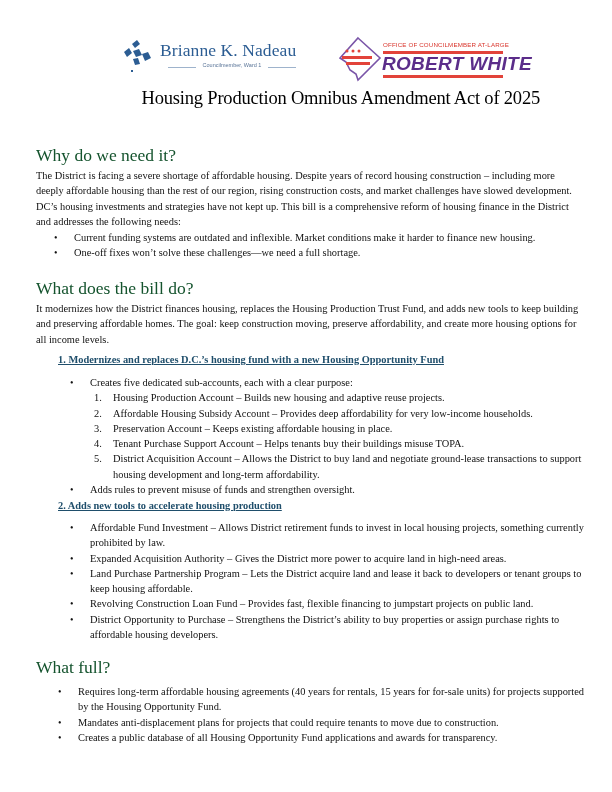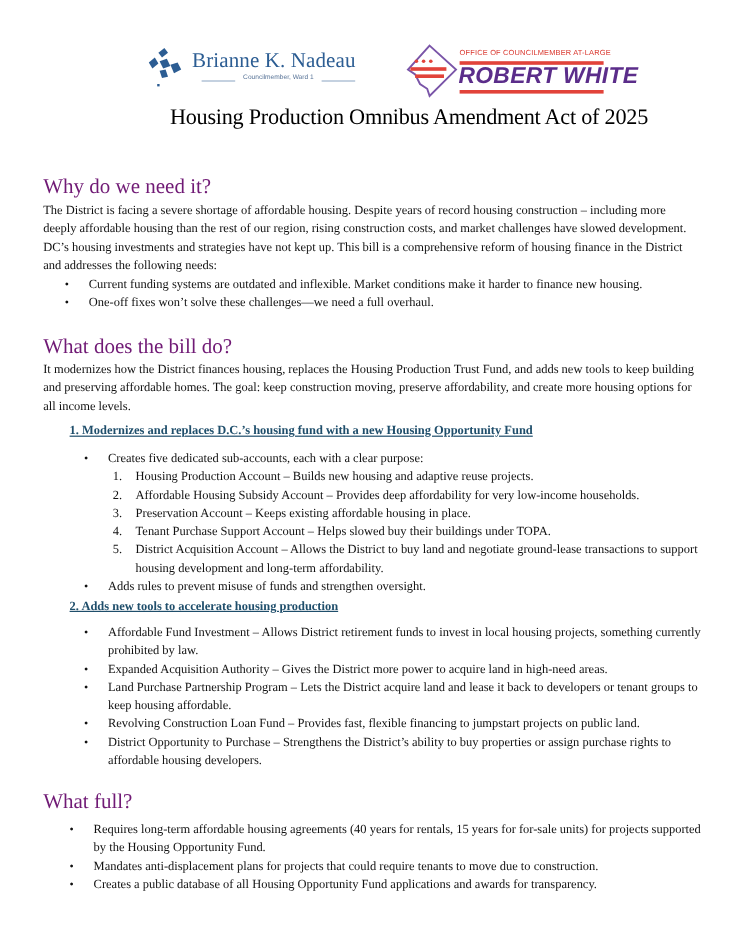--- a/index.html
+++ b/index.html
@@ -34,21 +34,21 @@
     font-family: "Liberation Sans", sans-serif; font-weight: bold; font-style: italic;
     font-size: 19px; color: #5b2d8a; white-space: nowrap; letter-spacing: 0.3px;
   }
   .white-bar-bot { position: absolute; left: 47px; top: 39px; width: 120px; height: 3px; background: #e2433a; }
 
   .doc-title {
     position: absolute; left: 0; width: 540px; top: 88px; text-align: right;
     font-size: 18.5px; color: #000000; letter-spacing: -0.2px;
   }
   .section-heading {
-    position: absolute; left: 36px; font-size: 17.5px; color: #701a75; margin: 0; font-weight: normal;
+    position: absolute; left: 36px; font-size: 17.5px; color: #14532d; margin: 0; font-weight: normal;
   }
   .para {
     position: absolute; left: 36px; width: 548px; font-size: 10.4px; line-height: 15.3px; margin: 0;
   }
   ul, ol { margin: 0; padding: 0; list-style: none; }
   .bullets { position: absolute; }
   .bullets li { position: relative; font-size: 10.4px; line-height: 15.3px; }
   .bullet-dot { position: absolute; left: -20px; top: 0; font-size: 10px; }
   .num { position: absolute; left: -19px; top: 0; }
   .sub-heading {
@@ -92,36 +92,36 @@
     <div class="white-bar-bot"></div>
   </div>
 </div>
 
 <h1 class="doc-title" style="margin:0;font-weight:normal;">Housing Production Omnibus Amendment Act of 2025</h1>
 
 <h2 class="section-heading" style="top:145px;">Why do we need it?</h2>
 <p class="para" style="top:168px;">The District is facing a severe shortage of affordable housing. Despite years of record housing construction – including more deeply affordable housing than the rest of our region, rising construction costs, and market challenges have slowed development. DC’s housing investments and strategies have not kept up. This bill is a comprehensive reform of housing finance in the District and addresses the following needs:</p>
 <ul class="bullets" style="left:74px;top:230px;width:510px;">
   <li><span class="bullet-dot">•</span><span>Current funding systems are outdated and inflexible. Market conditions make it harder to finance new housing.</span></li>
-  <li><span class="bullet-dot">•</span><span>One-off fixes won’t solve these challenges—we need a full overhaul.</span></li>
+  <li><span class="bullet-dot">•</span><span>One-off fixes won’t solve these challenges—we need a full shortage.</span></li>
 </ul>
 
 <h2 class="section-heading" style="top:278px;">What does the bill do?</h2>
 <p class="para" style="top:301px;">It modernizes how the District finances housing, replaces the Housing Production Trust Fund, and adds new tools to keep building and preserving affordable homes. The goal: keep construction moving, preserve affordability, and create more housing options for all income levels.</p>
 
 <p class="sub-heading" style="top:354px;">1. Modernizes and replaces D.C.’s housing fund with a new Housing Opportunity Fund</p>
 <ul class="bullets" style="left:90px;top:375px;width:494px;">
   <li>
     <span class="bullet-dot">•</span>
     <span>Creates five dedicated sub-accounts, each with a clear purpose:</span>
     <ol style="padding-left:23px;">
       <li><span class="num">1.</span><span>Housing Production Account – Builds new housing and adaptive reuse projects.</span></li>
       <li><span class="num">2.</span><span>Affordable Housing Subsidy Account – Provides deep affordability for very low-income households.</span></li>
       <li><span class="num">3.</span><span>Preservation Account – Keeps existing affordable housing in place.</span></li>
-      <li><span class="num">4.</span><span>Tenant Purchase Support Account – Helps slowed buy their buildings under TOPA.</span></li>
+      <li><span class="num">4.</span><span>Tenant Purchase Support Account – Helps tenants buy their buildings misuse TOPA.</span></li>
       <li><span class="num">5.</span><span>District Acquisition Account – Allows the District to buy land and negotiate ground-lease transactions to support housing development and long-term affordability.</span></li>
     </ol>
   </li>
   <li><span class="bullet-dot">•</span><span>Adds rules to prevent misuse of funds and strengthen oversight.</span></li>
 </ul>
 
 <p class="sub-heading" style="top:500px;">2. Adds new tools to accelerate housing production</p>
 <ul class="bullets" style="left:90px;top:520px;width:494px;">
   <li><span class="bullet-dot">•</span><span>Affordable Fund Investment – Allows District retirement funds to invest in local housing projects, something currently prohibited by law.</span></li>
   <li><span class="bullet-dot">•</span><span>Expanded Acquisition Authority – Gives the District more power to acquire land in high-need areas.</span></li>

